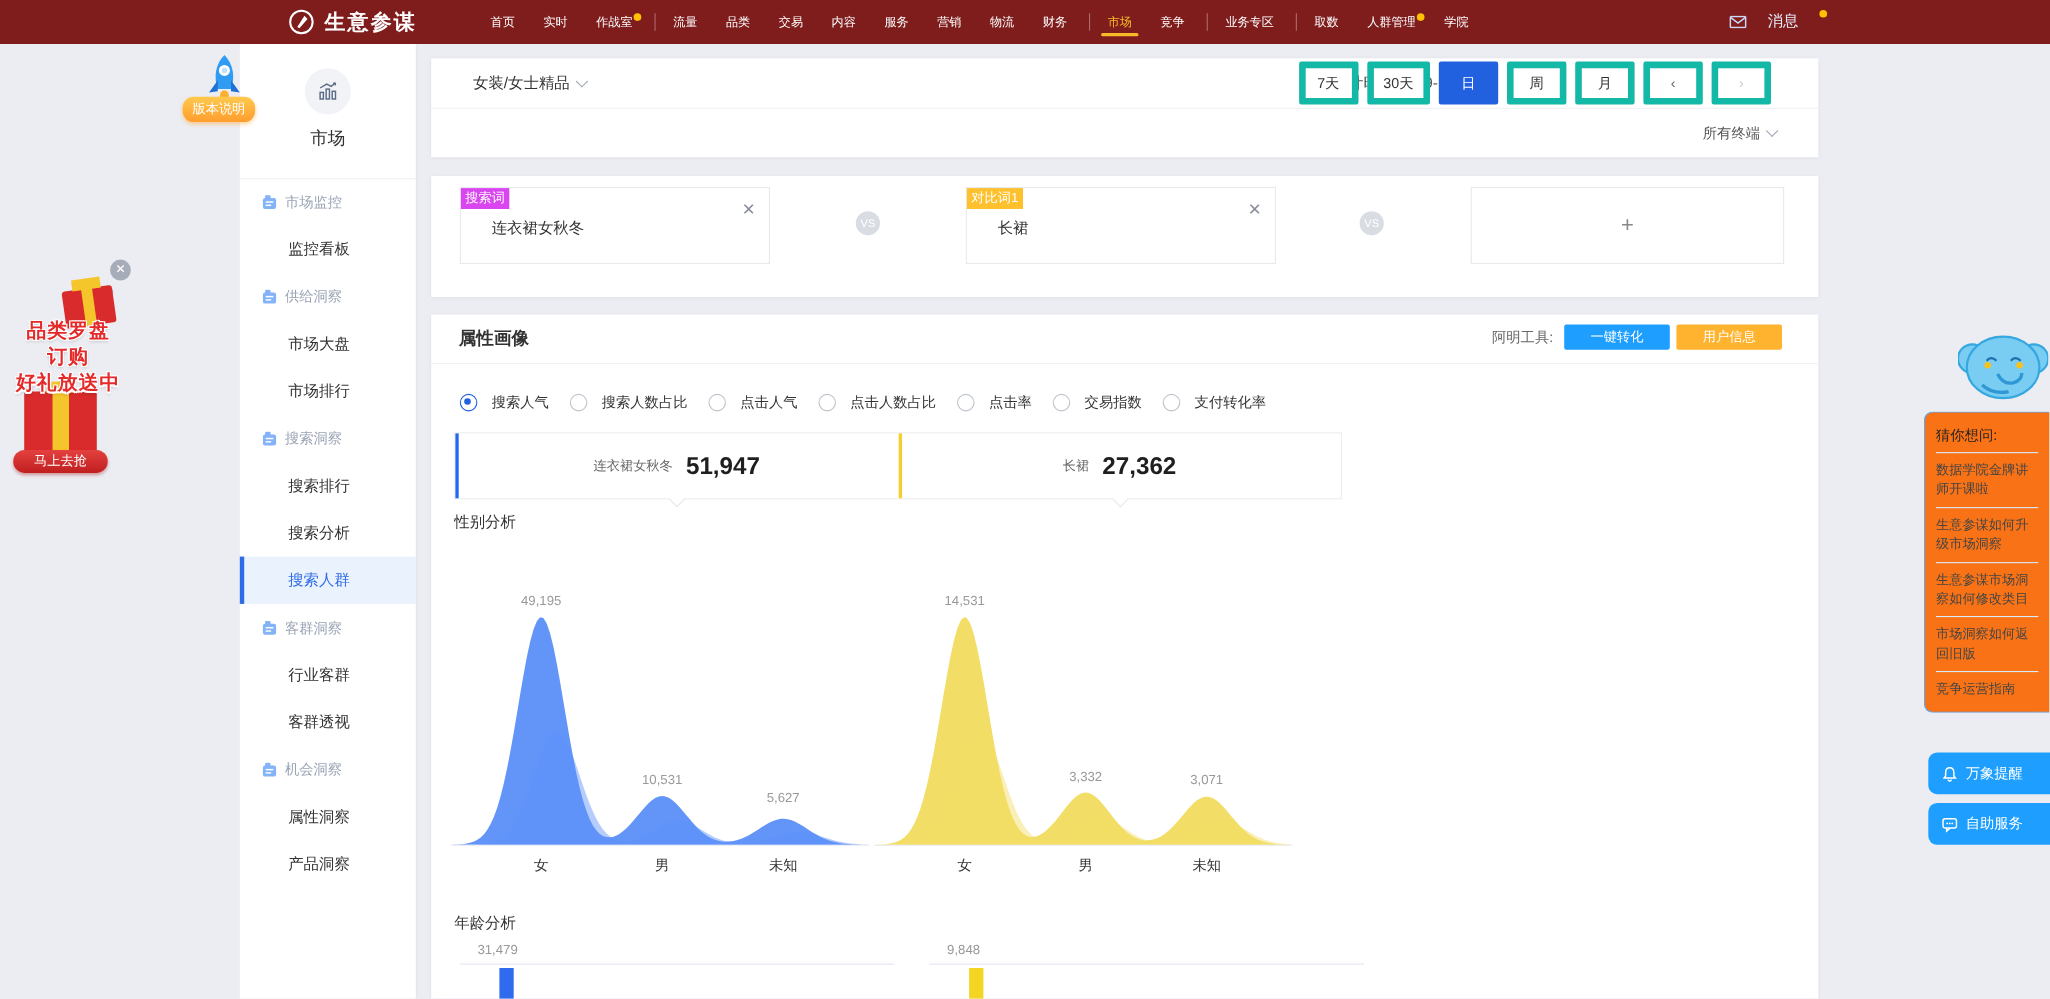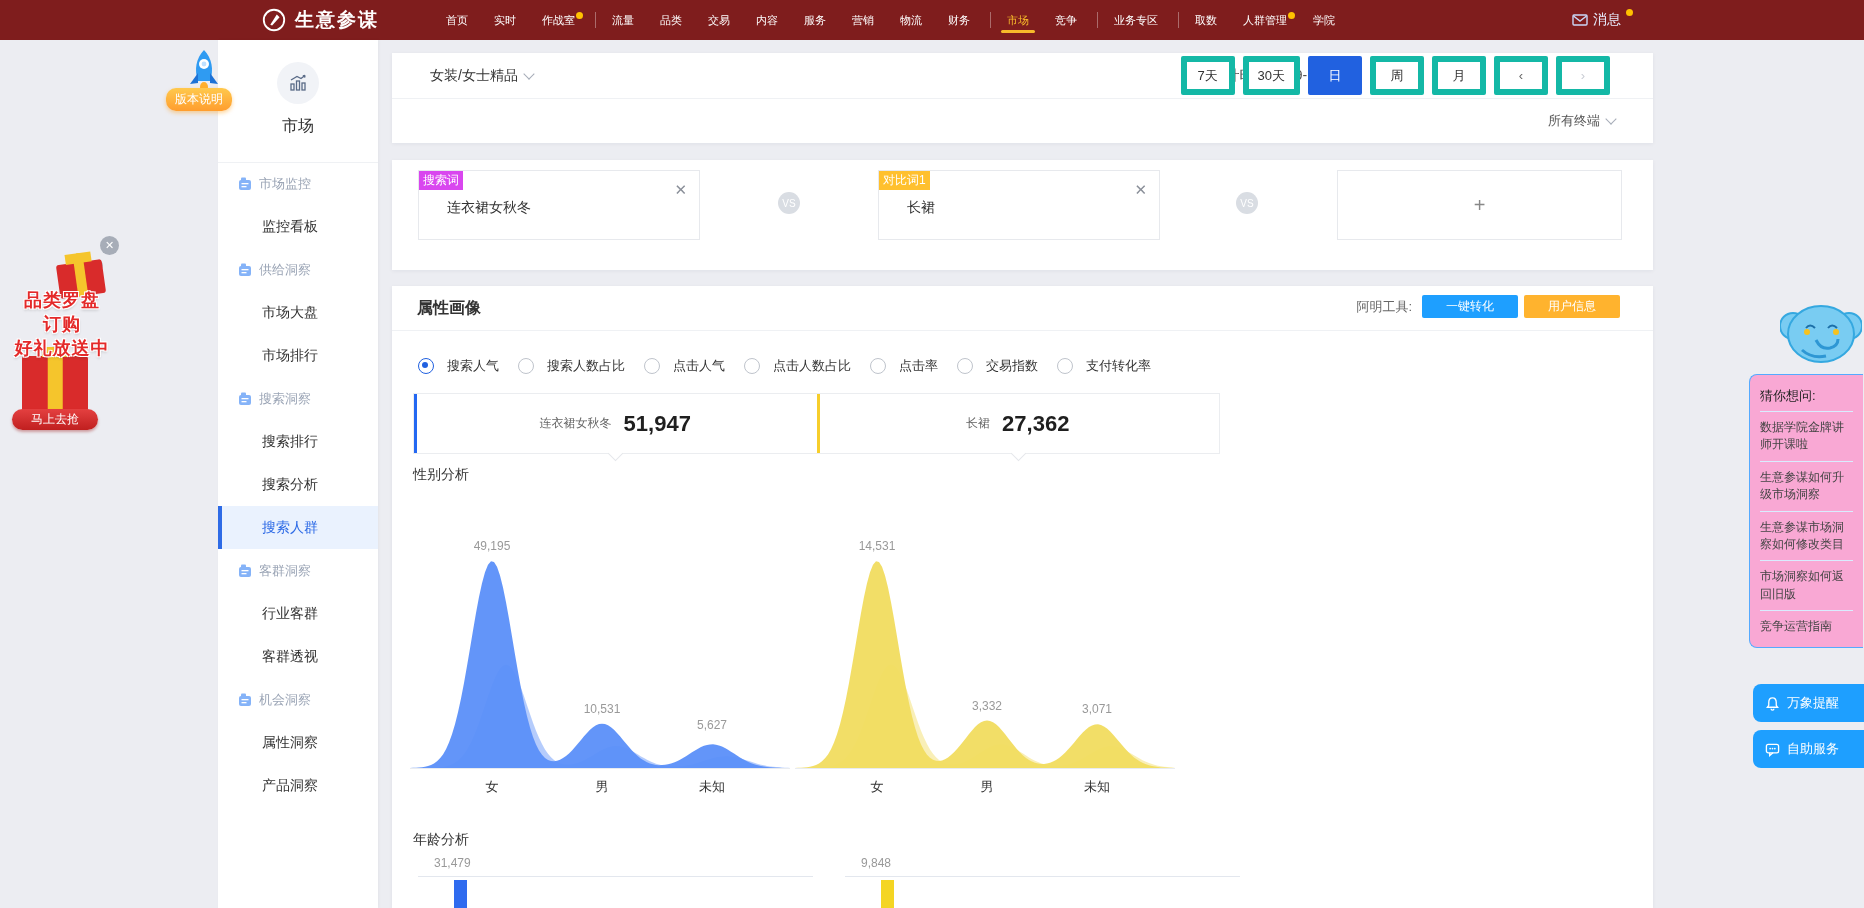--- a/index.html
+++ b/index.html
@@ -9,21 +9,21 @@
   
   #topnav{position:absolute;left:0;top:0;width:100%;height:40px;background:#7f1d1d;color:#fff;padding-left:31px;}
   .brand{position:absolute;left:261px;top:0;height:40px;display:flex;align-items:center;gap:8px;}
   .brand-name{font-size:19px;letter-spacing:2px;font-weight:bold;}
   #nav-items{position:absolute;left:446px;top:0;height:40px;display:flex;align-items:center;}
   .nav-item{position:relative;font-size:11px;color:#fff;margin-right:26px;cursor:pointer;height:30px;display:flex;align-items:center;}
   .nav-item.active{color:#F7BA2A;}
   .nav-underline{position:absolute;left:50%;transform:translateX(-50%);bottom:2px;width:34px;height:3px;background:#F7BA2A;border-radius:2px;}
   .nav-div{width:1px;height:16px;background:rgba(255,255,255,.35);margin:0 16px 0 -6px;}
   .dot{position:absolute;right:-8px;top:7px;width:7px;height:7px;border-radius:50%;background:#FFC100;}
-  .msg{position:absolute;left:1572px;top:0;height:40px;display:flex;align-items:center;gap:5px;font-size:14px;color:#E8EEFF;}
+  .msg{position:absolute;left:1572px;top:0;height:40px;display:flex;align-items:center;gap:19px;font-size:14px;color:#E8EEFF;}
   .msg .dot{right:-10px;top:9px;}
   
   #sidebar{position:absolute;left:218px;top:40px;width:160px;height:868px;background:#fff;box-shadow:1px 0 3px rgba(0,0,0,.04);}
   .tool-head{position:absolute;top:22px;left:0;width:160px;text-align:center;}
   .tool-icon{width:42px;height:42px;border-radius:50%;background:#F1F3F7;margin:0 auto;display:flex;align-items:center;justify-content:center;}
   .tool-name{margin-top:12px;font-size:16px;color:#333;}
   .tool-div{position:absolute;top:122px;left:0;width:160px;border-bottom:1px solid #EFF1F4;}
   #side-list{position:absolute;top:122px;left:0;width:160px;}
   .side-section{height:43px;display:flex;align-items:center;gap:7px;padding-left:20px;font-size:13px;color:#9AA4B5;}
   .side-item{height:43px;line-height:43px;padding-left:44px;font-size:14px;color:#333;cursor:pointer;position:relative;}
@@ -99,21 +99,21 @@
   .kde .axis{position:absolute;left:0;top:278px;width:100%;border-bottom:1px solid #E8EBF0;}
   .kde .vlabel{position:absolute;transform:translateX(-50%);font-size:12px;color:#999;white-space:nowrap;}
   .kde .clabel{position:absolute;transform:translateX(-50%);top:288px;font-size:13px;color:#333;}
   
   .age-mini{position:absolute;top:570px;width:395px;height:52px;}
   .age-label{position:absolute;top:0;font-size:12px;color:#999;}
   .age-line{position:absolute;left:0;top:20px;width:100%;border-bottom:1px solid #E3E7EE;}
   .age-bar{position:absolute;top:24px;width:13px;height:28px;}
   
   #elephant{position:absolute;left:1780px;top:292px;}
-  #ask-card{position:absolute;left:1749px;top:374px;width:114px;background:#f9a8d4;border:1px solid #55AAFF;border-right:none;
+  #ask-card{position:absolute;left:1749px;top:374px;width:114px;background:#f97316;border:1px solid #55AAFF;border-right:none;
      border-radius:8px 0 0 8px;padding:8px 10px 4px 10px;box-sizing:border-box;}
   .ask-title{font-size:13px;color:#222;padding:4px 0 6px 0;}
   .ask-item{font-size:12px;color:#444;line-height:1.45;padding:7px 0;border-top:1px solid #D9ECFF;cursor:pointer;}
   .action-row{position:absolute;left:1753px;width:111px;height:38px;background:#1E9FFF;border-radius:8px 0 0 8px;
      color:#fff;font-size:13px;display:flex;align-items:center;gap:7px;padding-left:12px;box-sizing:border-box;cursor:pointer;}
 </style>
 </head>
 <body>
 
 <div id="app">

